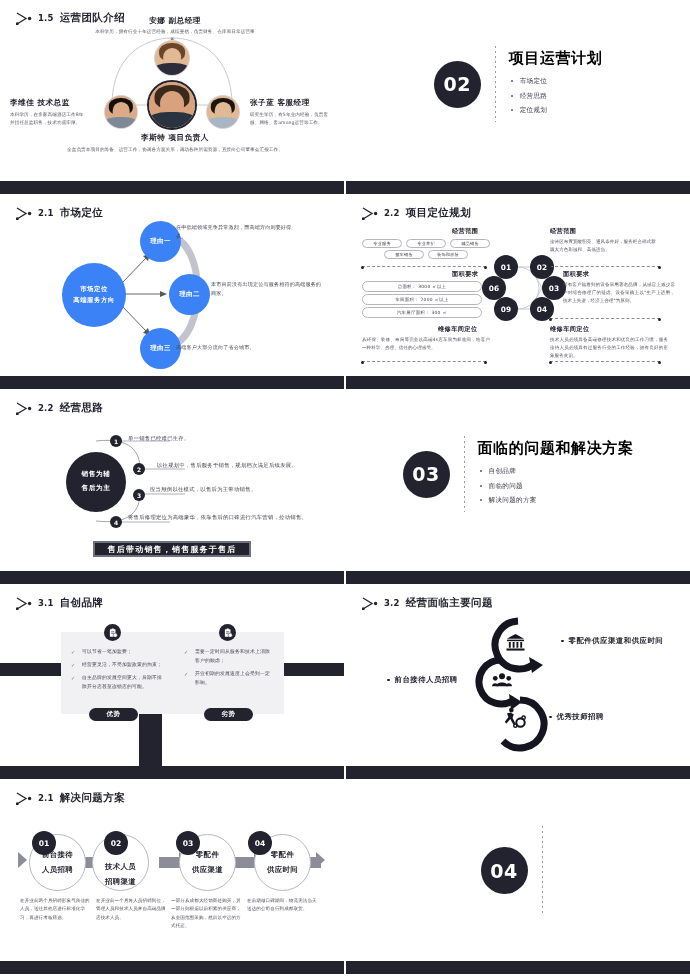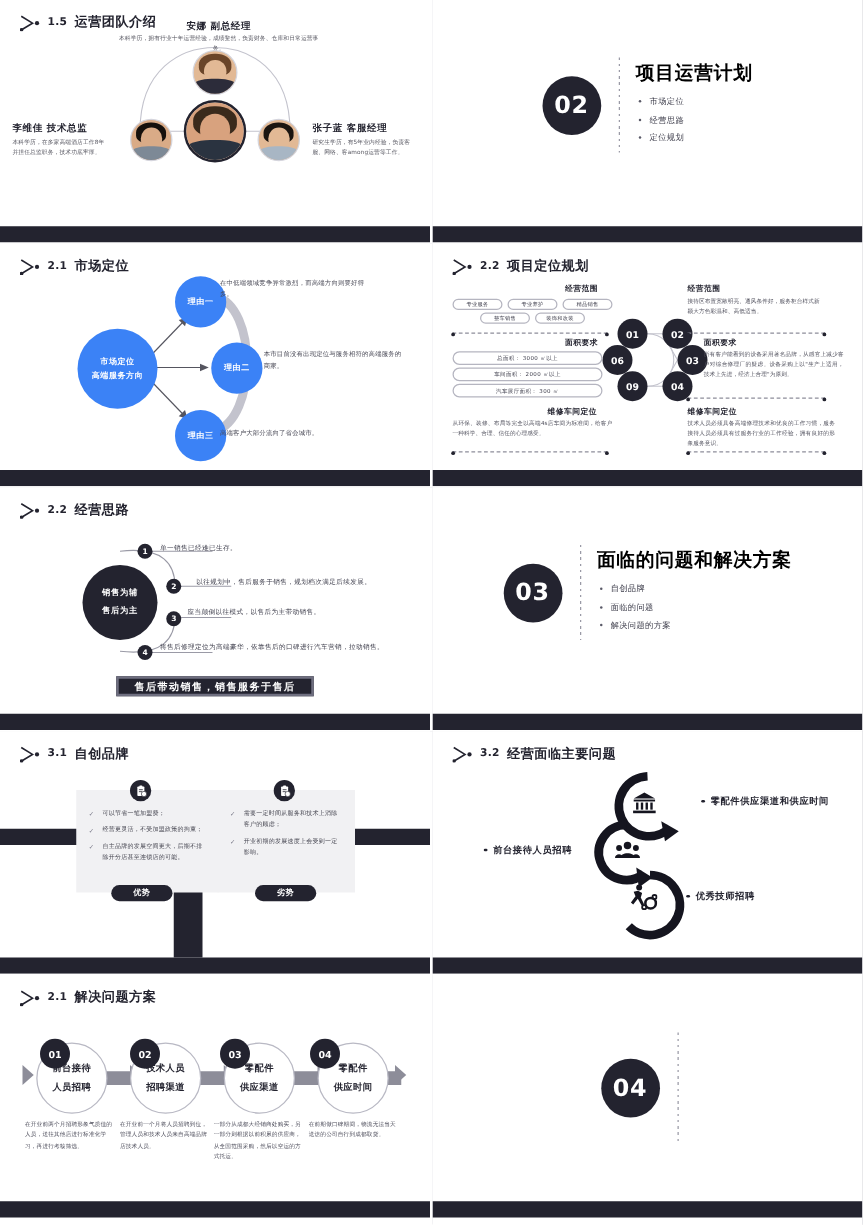--- a/index.html
+++ b/index.html
@@ -208,20 +208,24 @@
             </div>
         </div>
 
         <div class="ph lead" style="left:147px;top:80px;width:50px;height:50px;">
           <div class="face skin3">
               <div class="hairD" style="background:#3a2a1c"></div>
               <div class="headD skin3"></div>
               <div class="bodyD" style="background:#2a3340"></div>
             </div>
         </div>
+        <div style="position:absolute;left:60px;top:133px;width:230px;text-align:center">
+          <div class="tname">李斯特  项目负责人</div>
+          <div class="tdesc" style="margin-top:3px">全盘负责本项目的筹备、运营工作，协调各方面关系，调动各种所需资源，直接向公司董事会汇报工作。</div>
+        </div>
       </div>
     </div>
     <div class="footbar"></div>
   </div>
 
   <div class="gutter"></div>
 
   <div class="slide">
     <div class="slide-inner">
       <div class="divider">
@@ -568,21 +572,21 @@
       <div class="s-arrow" style="left:297px;top:77px;width:24px;"></div>
       <div class="s-tri" style="left:316px;top:72px;"></div>
 
       <div class="s-circle" style="left:29px;top:54px;">
         <span>前台接待</span>
         <span>人员招聘</span>
       </div>
       <div class="s-num" style="left:32px;top:51px;">01</div>
       <div class="s-txt" style="left:20px;top:117px;">在开业前两个月招聘形象气质佳的人员，送往其他店进行标准化学习，再进行考核筛选。</div>
 
-      <div class="s-circle" style="left:104px;top:54px;">
+      <div class="s-circle" style="left:92px;top:54px;justify-content:flex-end;">
         <span>技术人员</span>
         <span>招聘渠道</span>
       </div>
       <div class="s-num" style="left:104px;top:51px;">02</div>
       <div class="s-txt" style="left:96px;top:117px;">在开业前一个月将人员招聘到位，管理人员和技术人员来自高端品牌店技术人员。</div>
 
       <div class="s-circle" style="left:179px;top:54px;">
         <span>零配件</span>
         <span>供应渠道</span>
       </div>

